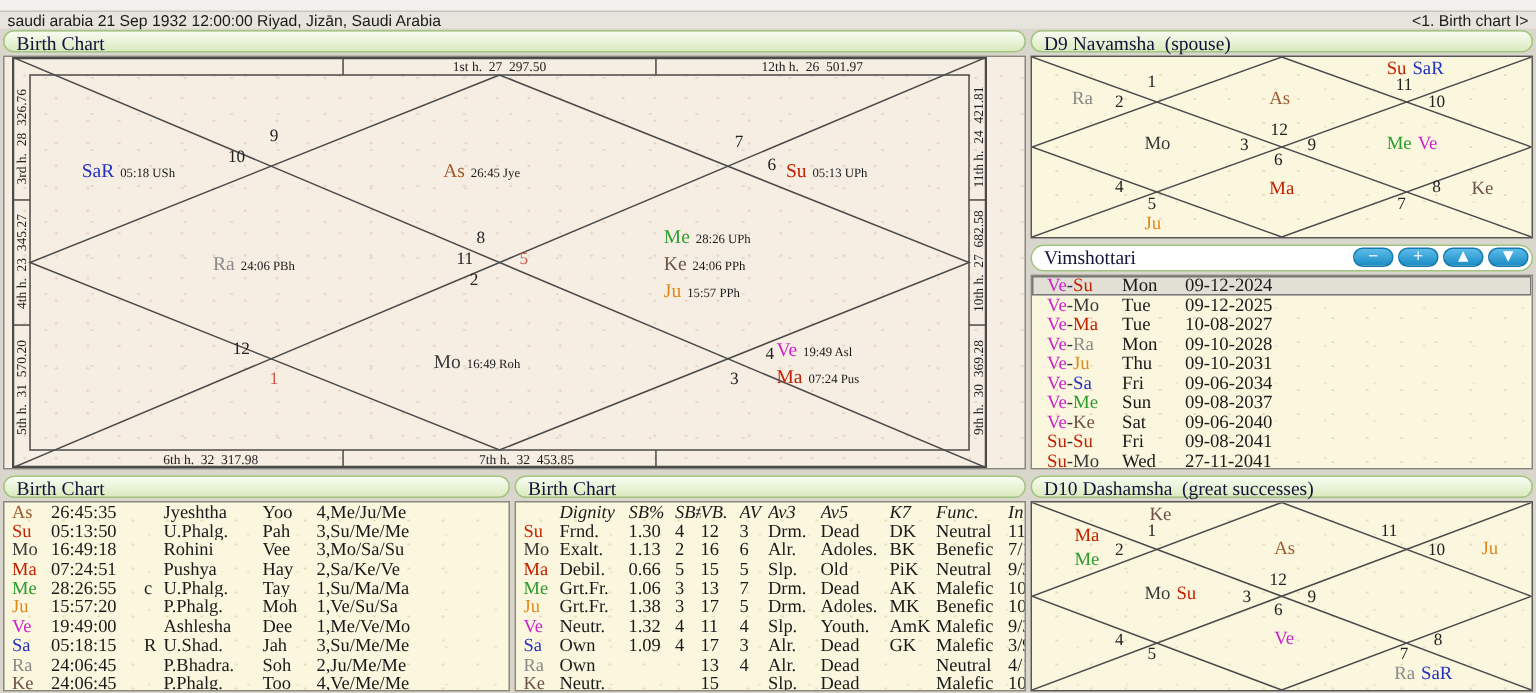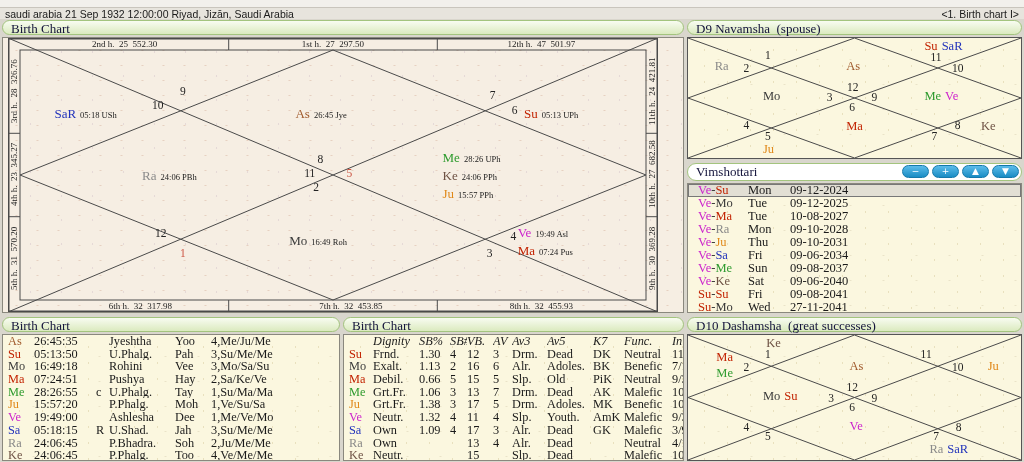--- a/index.html
+++ b/index.html
@@ -85,26 +85,24 @@
           <line x1="220.7" y1="0" x2="220.7" y2="12"></line>
             <line x1="429.3" y1="0" x2="429.3" y2="12"></line>
           <line x1="220.7" y1="262" x2="220.7" y2="274"></line>
             <line x1="429.3" y1="262" x2="429.3" y2="274"></line>
           <line x1="0" y1="95.3" x2="12" y2="95.3"></line>
             <line x1="0" y1="178.7" x2="12" y2="178.7"></line>
           <line x1="638" y1="95.3" x2="650" y2="95.3"></line>
             <line x1="638" y1="178.7" x2="650" y2="178.7"></line>
         </g>
       </svg>
-      <div class="flabel flh" style="top:0;left:12px;width:209px">2nd h.  25  552.30</div>
       <div class="flabel flh" style="top:0;left:221px;width:208px">1st h.  27  297.50</div>
-      <div class="flabel flh" style="top:0;left:429px;width:209px">12th h.  47  501.97</div>
+      <div class="flabel flh" style="top:0;left:429px;width:209px">12th h.  26  501.97</div>
       <div class="flabel flh" style="bottom:0;left:28px;width:209px">6th h.  32  317.98</div>
       <div class="flabel flh" style="bottom:0;left:221px;width:244px">7th h.  32  453.85</div>
-      <div class="flabel flh" style="bottom:0;left:429px;width:209px">8th h.  32  455.93</div>
       <div class="flabel flv" style="left:0;top:12px;height:83px">3rd h.  28  326.76</div>
       <div class="flabel flv" style="left:0;top:95px;height:83px">4th h.  23  345.27</div>
       <div class="flabel flv" style="left:0;top:178px;height:84px">5th h.  31  570.20</div>
       <div class="flabel flv" style="right:0;top:12px;height:83px">11th h.  24  421.81</div>
       <div class="flabel flv" style="right:0;top:95px;height:83px">10th h.  27  682.58</div>
       <div class="flabel flv" style="right:0;top:178px;height:84px">9th h.  30  369.28</div>
       <div class="chart-area main-area">
           <span class="hn" style="left: 26%; top: 16.5%;">9</span>
           <span class="hn" style="left: 22%; top: 22%;">10</span>
           <span class="hn" style="left: 75.5%; top: 18%;">7</span>

